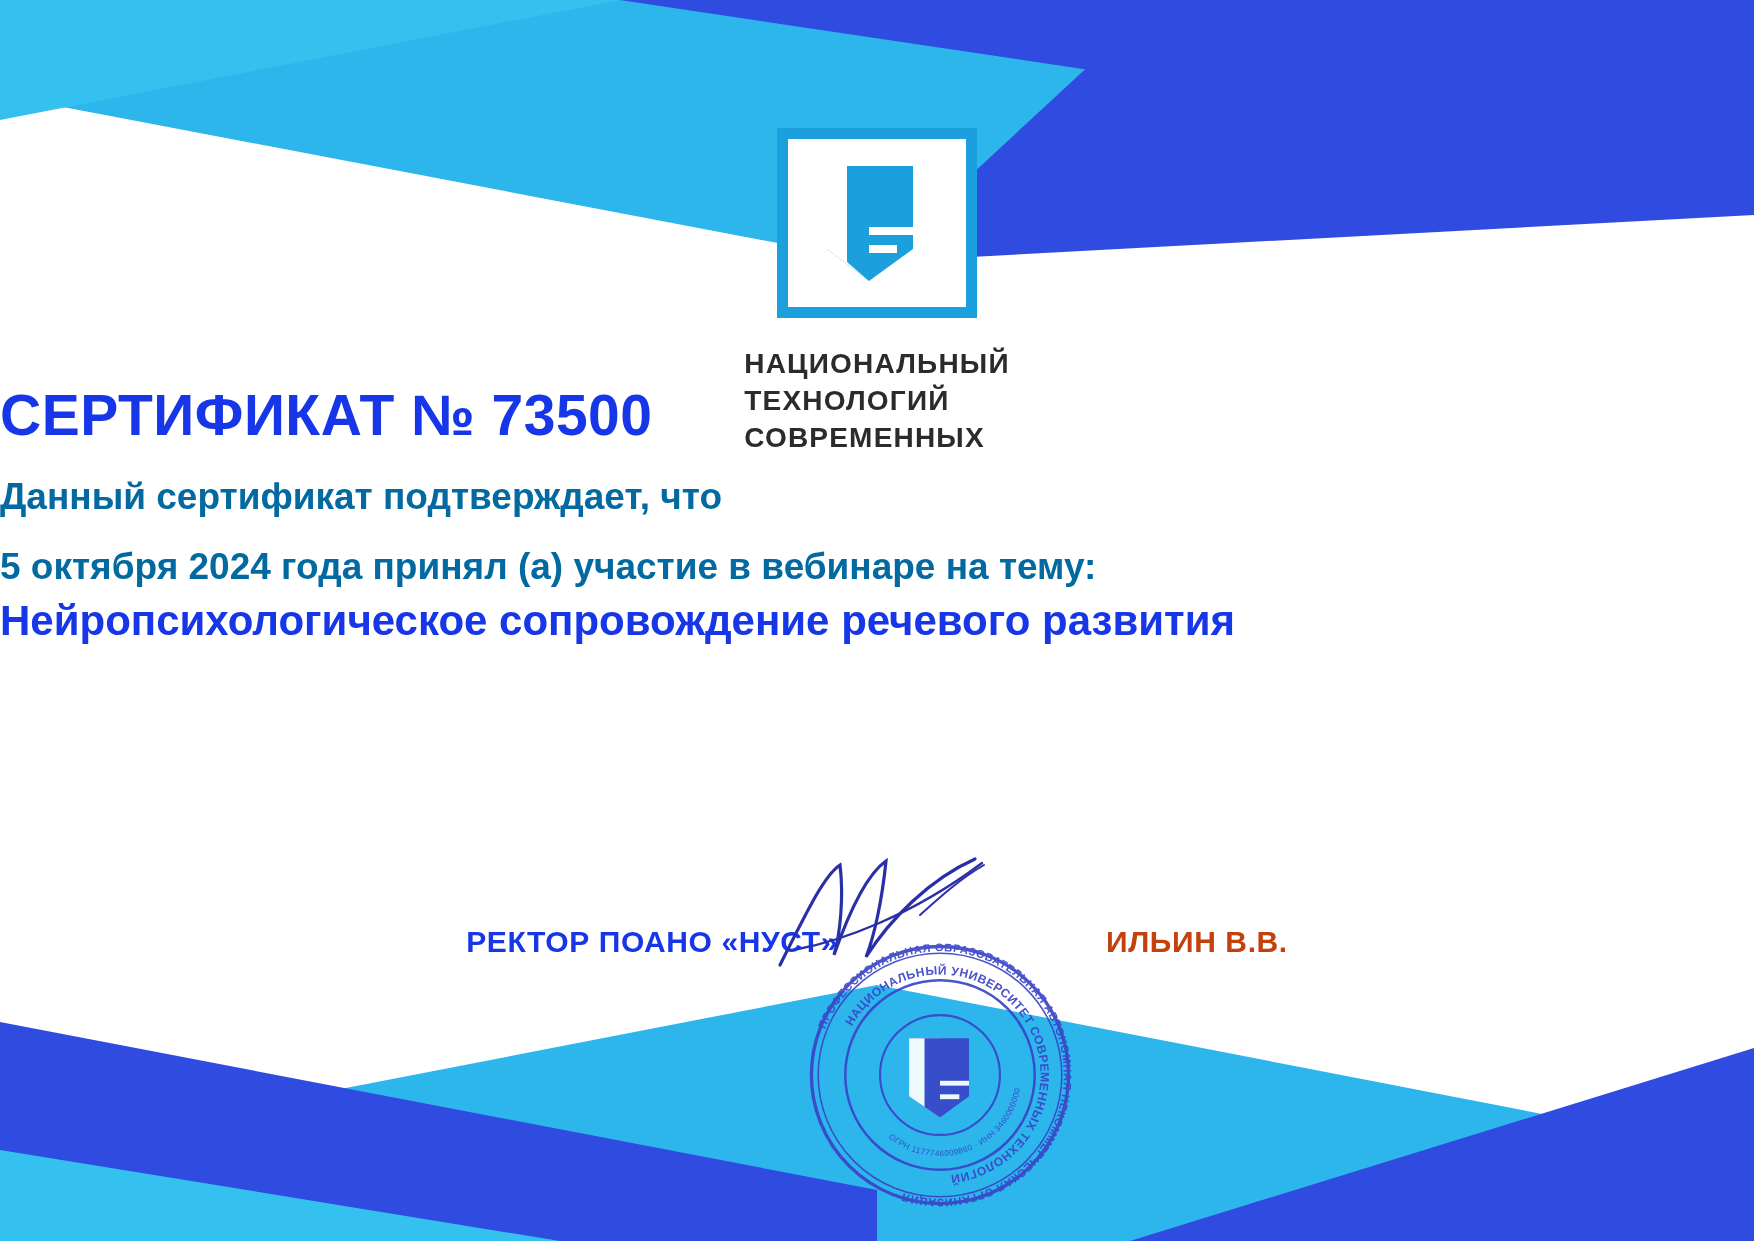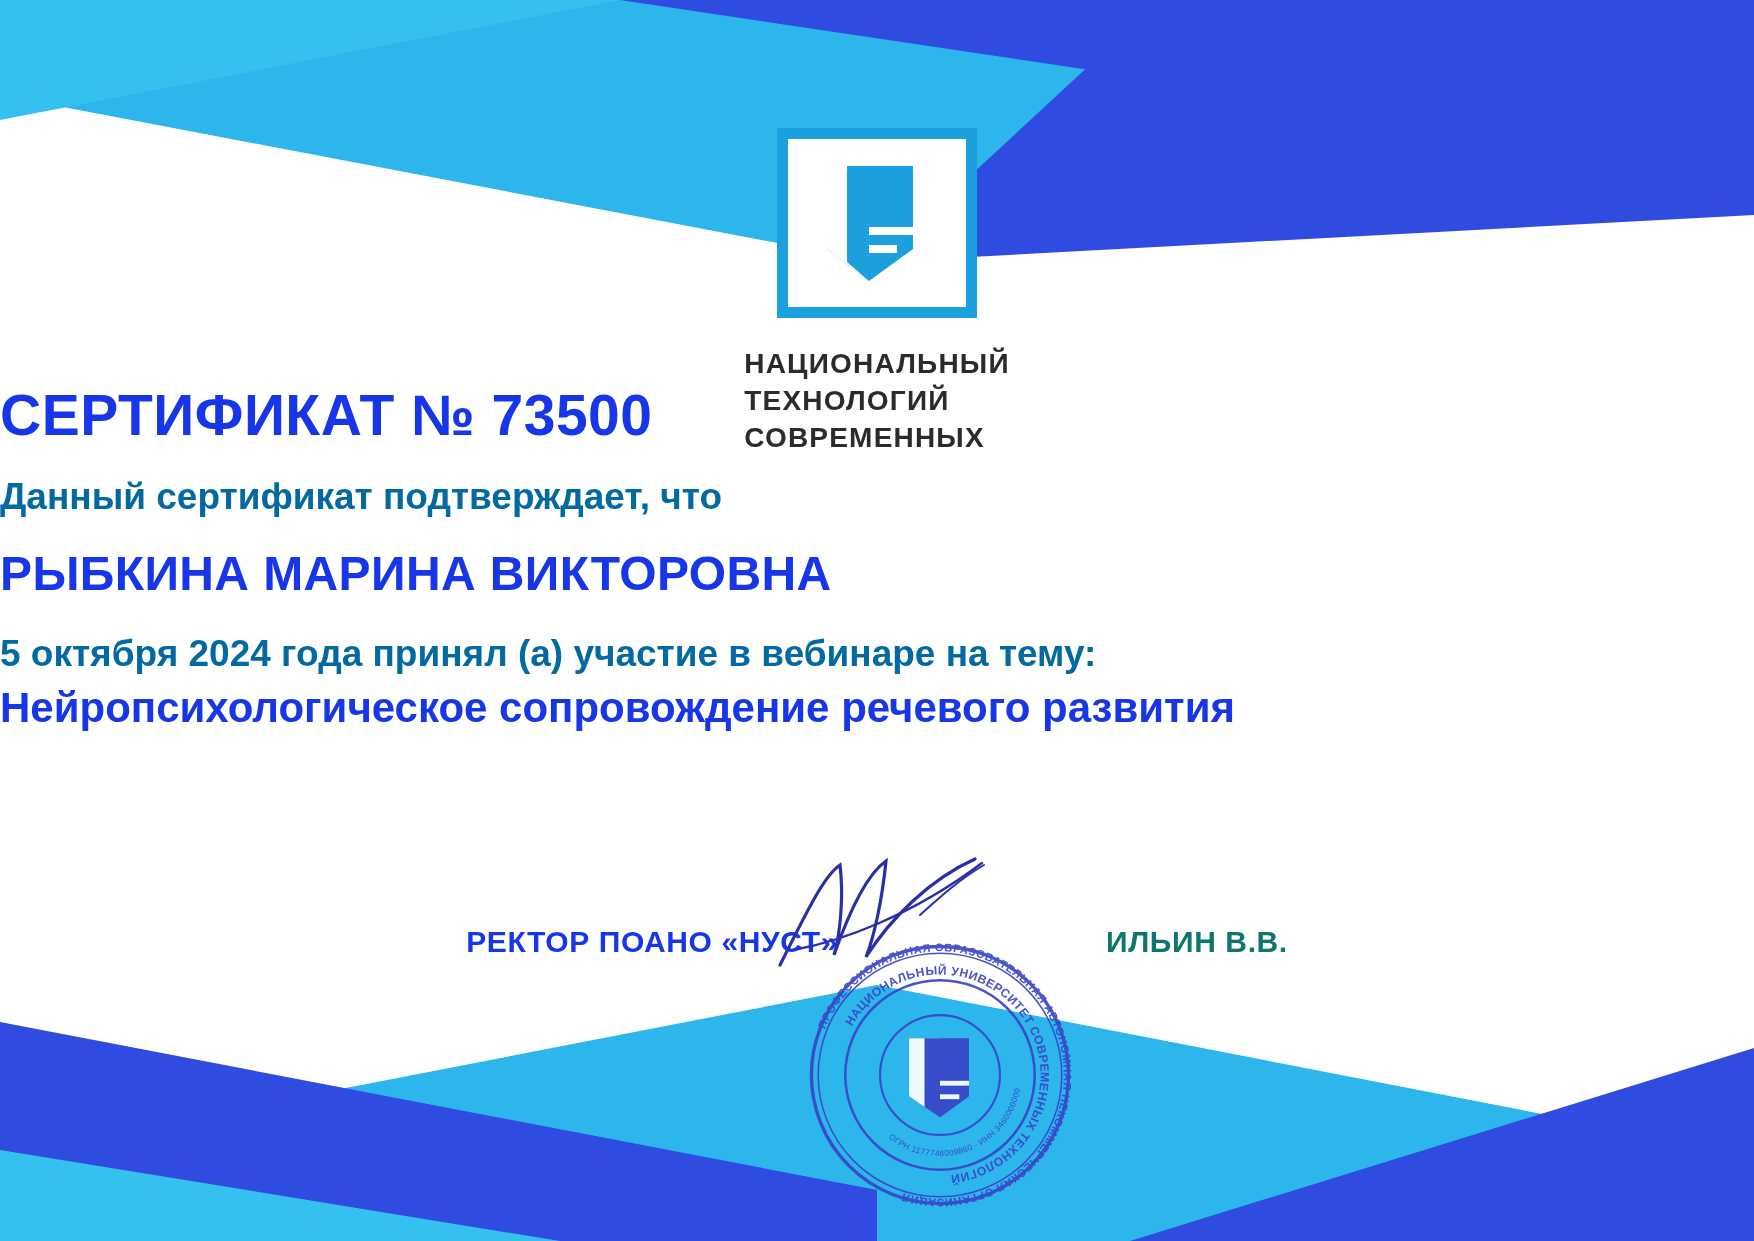--- a/index.html
+++ b/index.html
@@ -113,21 +113,21 @@
     color: #1636e8;
     letter-spacing: 0.6px;
   }
   .sig-gap {
     width: 268px;
     height: 10px;
   }
   .sig-name {
     font-size: 30px;
     font-weight: bold;
-    color: #0f766e;
+    color: #c2410c;
     letter-spacing: 0.6px;
   }
 
   .signature-scribble {
     position: absolute;
     left: 770px;
     top: 845px;
     width: 260px;
     height: 150px;
     pointer-events: none;
@@ -174,21 +174,20 @@
     <div class="logo-text">
       <div>НАЦИОНАЛЬНЫЙ</div>
       <div>ТЕХНОЛОГИЙ</div>
       <div>СОВРЕМЕННЫХ</div>
     </div>
   </div>
 
   <div class="content">
     <div class="cert-title">СЕРТИФИКАТ № 73500</div>
     <div class="cert-subtitle">Данный сертификат подтверждает, что</div>
-    <div class="cert-name">РЫБКИНА МАРИНА ВИКТОРОВНА</div>
     <div class="cert-line">5 октября 2024 года принял (а) участие в вебинаре на тему:</div>
     <div class="cert-topic">Нейропсихологическое сопровождение речевого развития</div>
   </div>
 
   <div class="signature-row">
     <div class="sig-role">РЕКТОР ПОАНО «НУСТ»</div>
     <div class="sig-gap"></div>
     <div class="sig-name">ИЛЬИН В.В.</div>
   </div>
 

